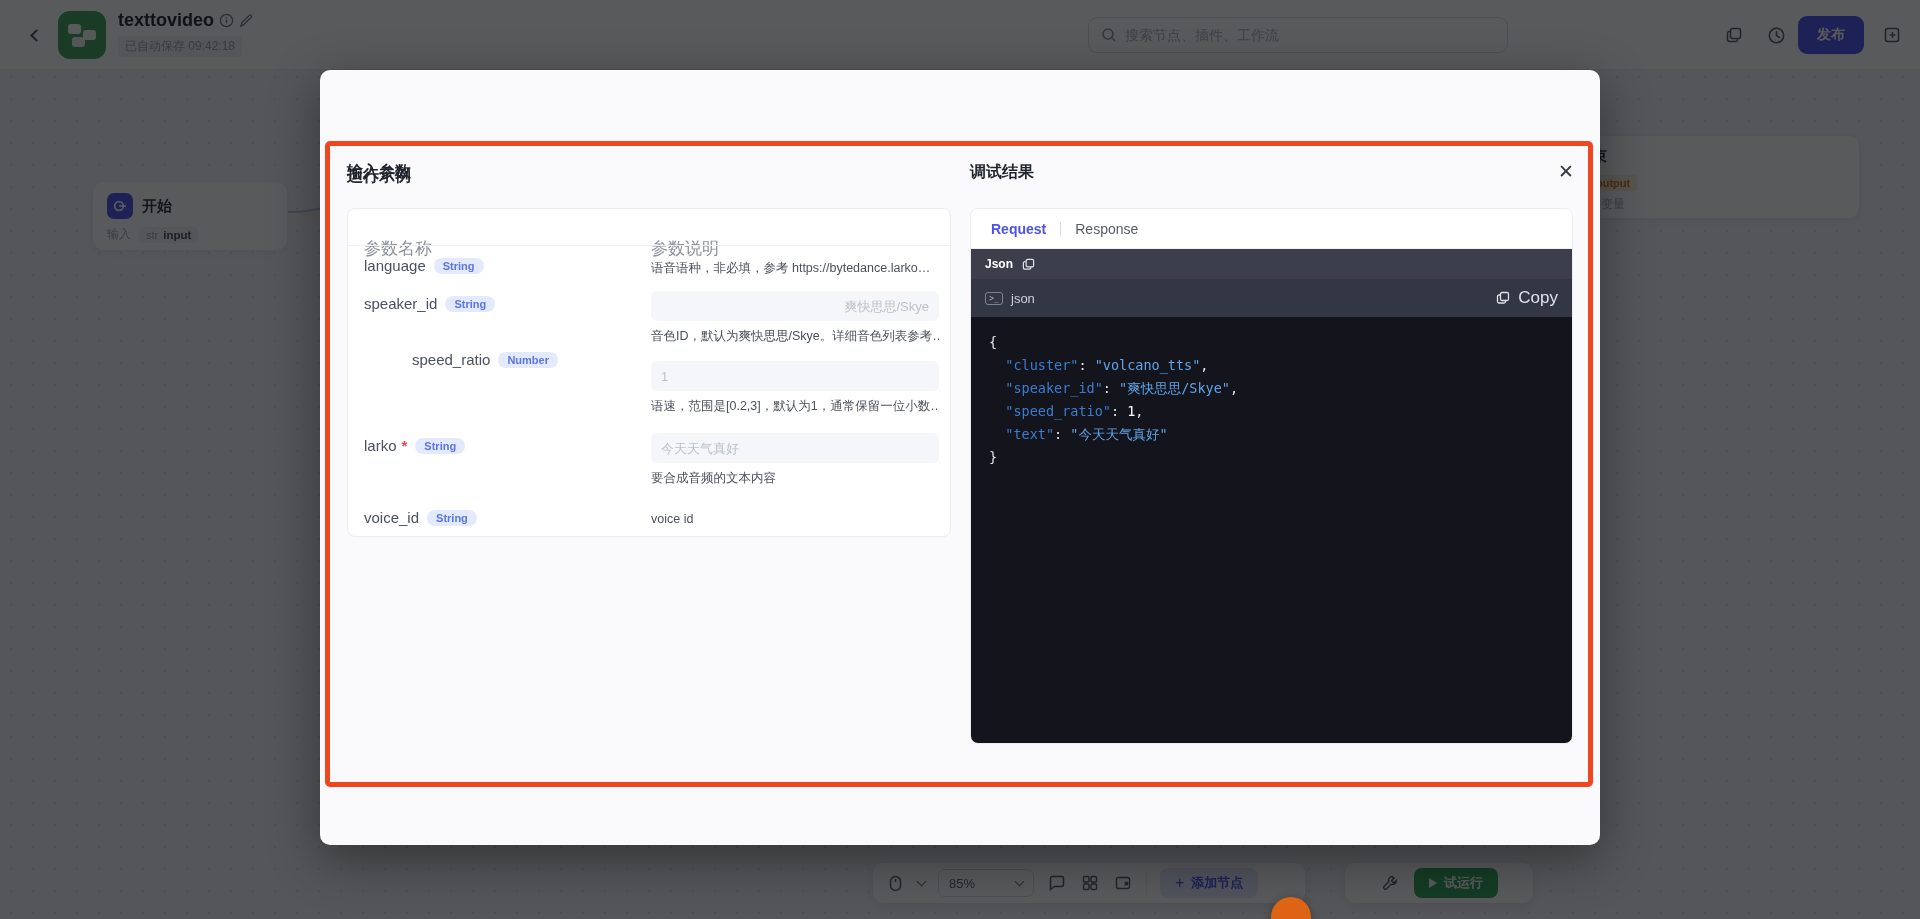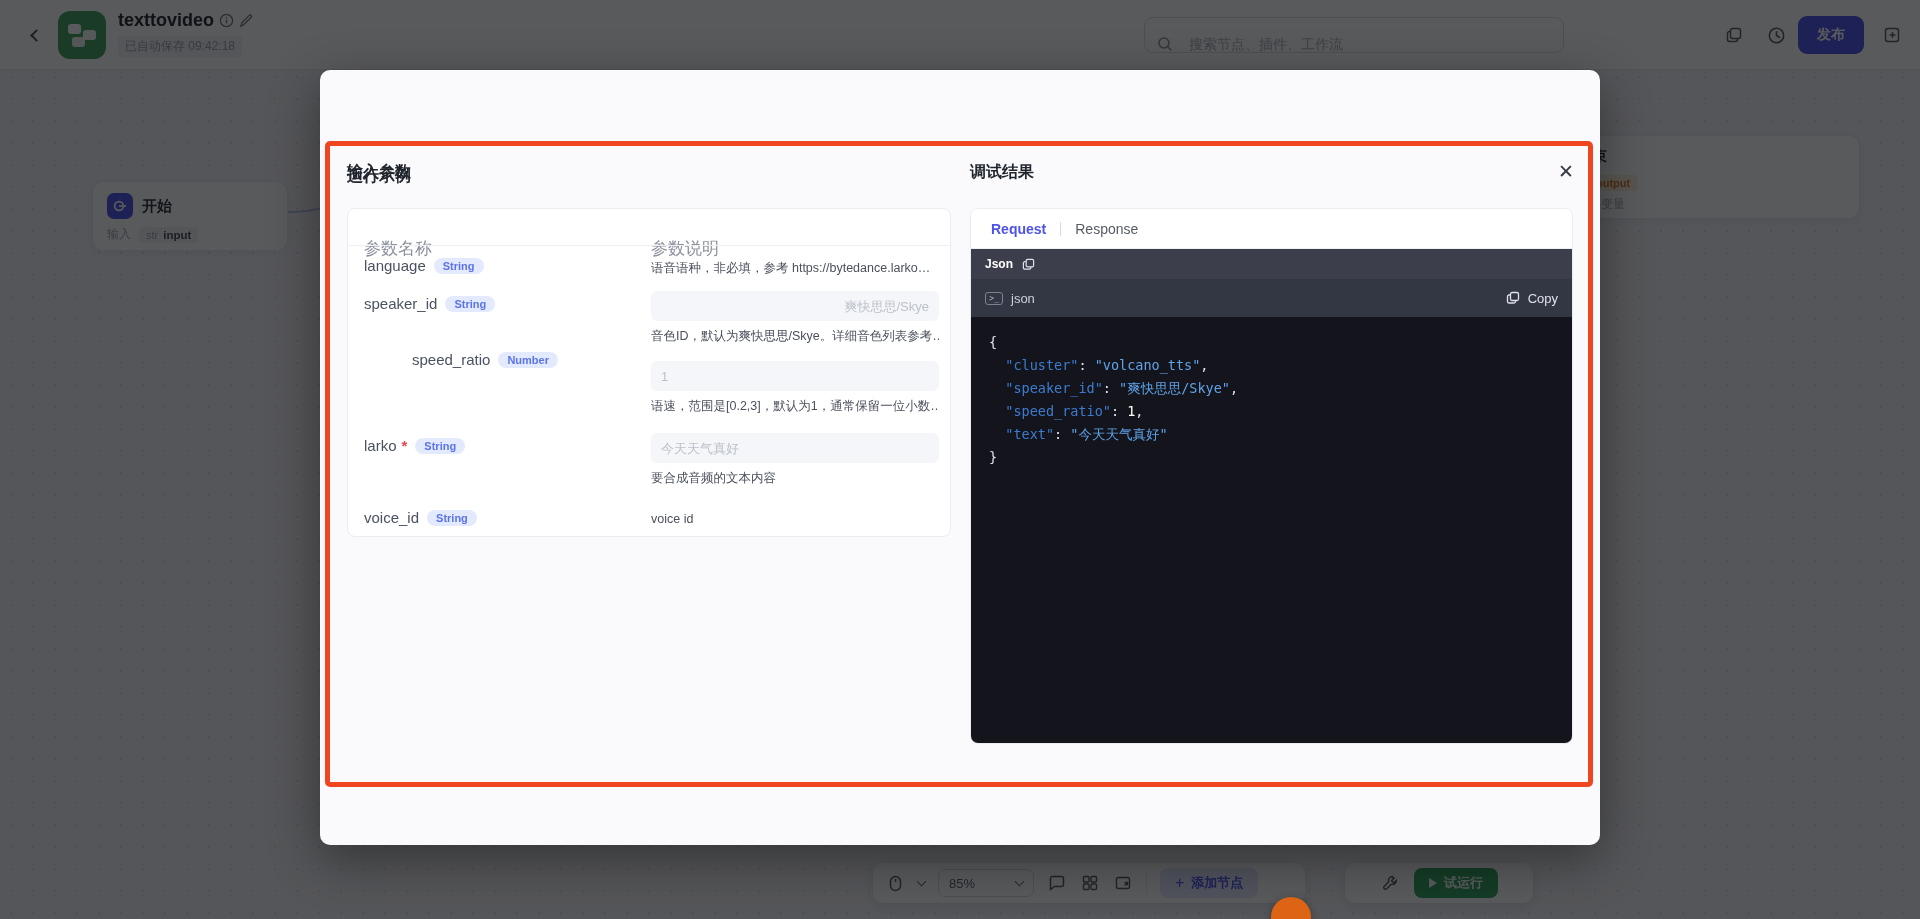--- a/index.html
+++ b/index.html
@@ -16,21 +16,21 @@
   .applogo { position:absolute; left:58px; top:11px; width:48px; height:48px; border-radius:12px; background:var(--logo_green,#41a35c); }
   .applogo .b1 { position:absolute; left:10px; top:13px; width:13px; height:10px; border-radius:3px; background:#fff; }
   .applogo .b2 { position:absolute; left:25px; top:19px; width:13px; height:10px; border-radius:3px; background:#fff; opacity:.95; }
   .applogo .b3 { position:absolute; left:14px; top:26px; width:13px; height:10px; border-radius:3px; background:#fff; opacity:.9; }
   .titlewrap { position:absolute; left:118px; top:10px; }
   .apptitle-row { display:flex; align-items:center; gap:4px; }
   .apptitle { font-size:18px; font-weight:700; color:#22262d; }
   .mini-ic { width:16px; height:16px; display:inline-flex; align-items:center; justify-content:center; color:#70757f; }
   .autosave { margin-top:5px; display:inline-block; font-size:12px; color:#9a9ea9; background:#f0f1f4; border-radius:4px; padding:2px 7px; }
 
-  .searchbox { position:absolute; left:1144px; top:17px; width:420px; height:36px; border:1px solid #d6d9df; border-radius:9px; background:#fff; display:flex; align-items:flex-end; padding:0 12px; gap:16px; }
+  .searchbox { position:absolute; left:1088px; top:17px; width:420px; height:36px; border:1px solid #d6d9df; border-radius:9px; background:#fff; display:flex; align-items:center; padding:0 12px; gap:8px; }
   .searchbox input { border:none; outline:none; flex:1; font-size:14px; color:#333; background:transparent; font-family:inherit; }
   .searchbox input::placeholder { color:#a9aeb8; }
 
   .tb-icon { position:absolute; top:23px; width:24px; height:24px; color:#565b64; display:flex; align-items:center; justify-content:center; cursor:pointer; }
   .publish { position:absolute; left:1798px; top:16px; width:66px; height:38px; border-radius:9px; background:var(--accent,#4d53e8); color:#fff; font-size:14px; font-weight:700; display:flex; align-items:center; justify-content:center; cursor:pointer; }
 
   
   .edgecurve { position:absolute; left:0; top:0; z-index:1; pointer-events:none; }
   .node { position:absolute; background:#fff; border:1px solid #e6e8ee; border-radius:11px; box-shadow:0 2px 10px rgba(30,34,48,.07); z-index:1; cursor:pointer; }
   .start-node { left:92px; top:181px; width:196px; height:70px; padding:11px 14px; }
@@ -89,21 +89,21 @@
   .tab { font-size:14px; cursor:pointer; }
   .tab-active { color:var(--accent,#4d53e8); font-weight:700; }
   .tab-idle { color:#565b66; }
   .tabdiv { width:1px; height:14px; background:#d8dbe2; }
   .bar1 { height:30px; background:var(--bar1_bg,#3c3f4b); display:flex; align-items:center; gap:9px; padding:0 14px; }
   .bar1 .fmt { font-size:12px; font-weight:700; color:#ffffff; }
   .bar2 { height:38px; background:var(--bar2_bg,#333744); display:flex; align-items:center; justify-content:space-between; padding:0 14px; }
   .bar2 .lft, .bar2 .rgt { display:flex; align-items:center; gap:8px; cursor:pointer; }
   .term-ic { width:18px; height:13px; border:1px solid #7c8294; border-radius:3px; color:#aab0c0; font-size:8px; line-height:11px; text-align:center; font-family:"DejaVu Sans Mono", monospace; }
   .langlbl { font-size:13px; color:#ccd0da; }
-  .copylbl { font-size:13px; color:#dfe2e9; }
+  .copylbl { font-size:17px; color:#dfe2e9; }
   .ic-copy { color:#dfe2e9; display:flex; }
   .codewrap { height:428px; background:var(--code_bg,#14151c); padding:14px 18px; font-family:"DejaVu Sans Mono", monospace; font-size:13.5px; line-height:23px; }
   .cl { white-space:pre; }
   .cl.kv { padding-left:2ch; }
   .tp { color:var(--code_punct,#e0e4ed); }
   .tk { color:var(--code_key,#3c7cd0); }
   .ts { color:var(--code_string,#5fa3e8); }
   .tn { color:#ffffff; }
 </style>
 </head>

